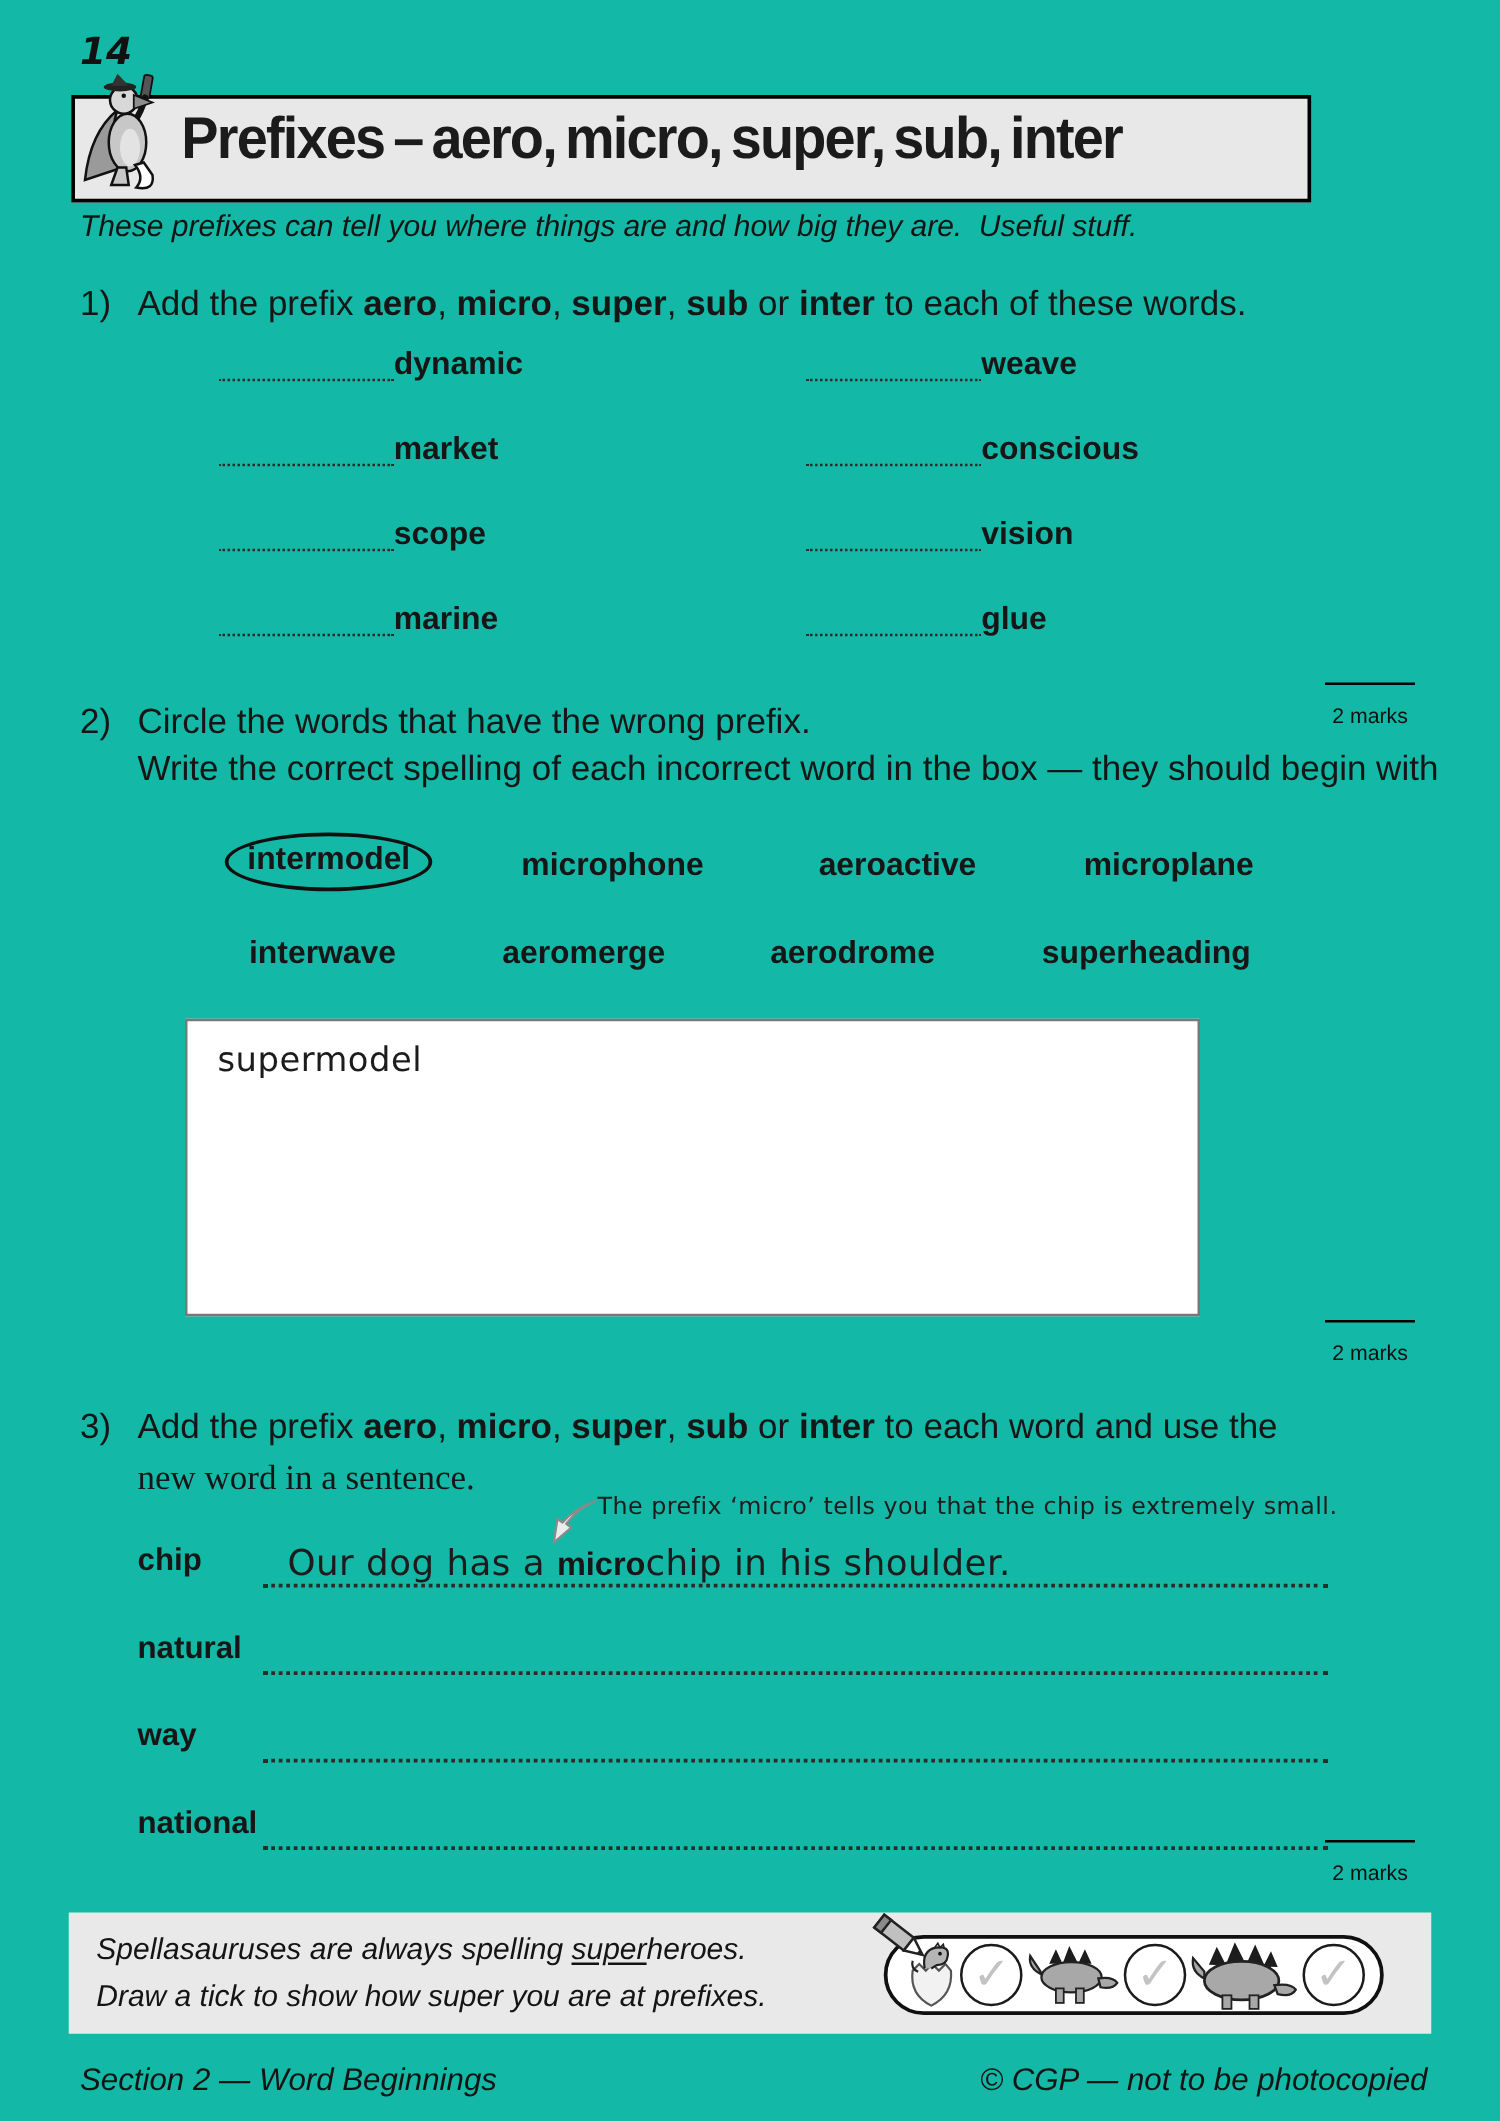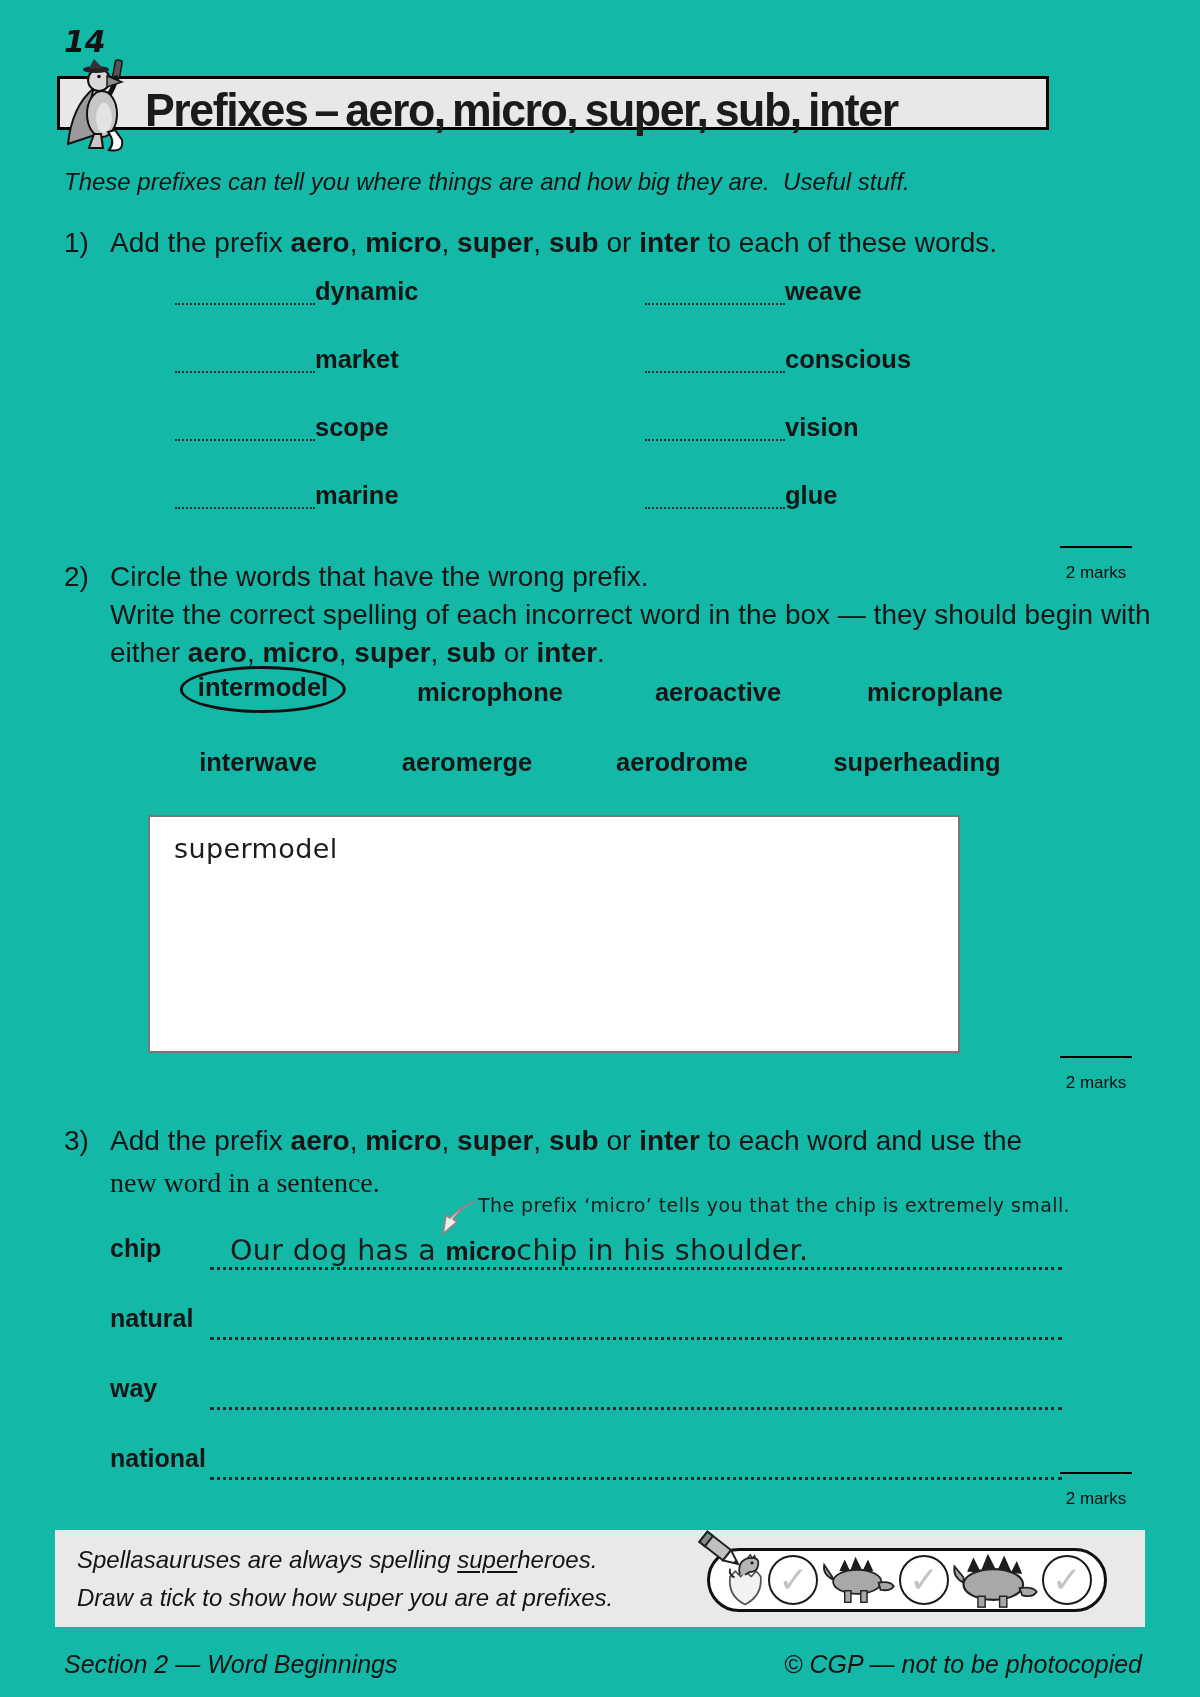--- a/index.html
+++ b/index.html
@@ -7,21 +7,21 @@
         font-family:"Liberation Sans",sans-serif;color:#161616;}
   .abs{position:absolute;}
   .txt{font-size:28px;line-height:1.5;color:#161616;}
   .b{font-weight:700;}
   .hand{font-family:"DejaVu Sans",sans-serif;letter-spacing:.4px;color:#1c1c1c;}
   .hand-i{font-family:Liberation Sans, sans-serif;font-style:italic;color:#141414;}
   .u{text-decoration:underline;text-underline-offset:3px;}
 
   .pagenum{left:64px;top:24px;font:italic 700 30px "DejaVu Sans",sans-serif;color:#111;}
 
-  .header{left:57px;top:76px;width:992px;height:54px;background:#e8e8e8;border:3px solid #000;
+  .header{left:57px;top:76px;width:992px;height:86px;background:#e8e8e8;border:3px solid #000;
           box-sizing:border-box;}
   .title{position:absolute;left:85px;top:3px;font-size:47px;font-weight:700;letter-spacing:-1.5px;
          word-spacing:-4px;color:#1b1b1b;white-space:nowrap;transform:scaleX(.95);transform-origin:left;}
   .mascot{left:56px;top:58px;width:92px;height:96px;}
 
   .intro{left:64px;top:168px;font-size:24px;white-space:pre-wrap;}
 
   .qnum{display:inline-block;width:46px;}
   .qline{white-space:nowrap;}
 
@@ -127,23 +127,20 @@
         <span class="word">glue</span>
       </div>
   </div>
 
   <div class="abs marks" style="left:1060px;top:546px;">2 marks</div>
 
   <div class="abs txt qline" style="left:64px;top:556px;">
     <span class="qnum">2)</span><span>Circle the words that have the wrong prefix.</span>
   </div>
   <div class="abs txt" style="left:110px;top:594px;white-space:nowrap;">Write the correct spelling of each incorrect word in the box — they should begin with</div>
-  <div class="abs txt qline" style="left:110px;top:632px;">
-    <span>either </span><span class="b">aero</span><span>, </span><span class="b">micro</span><span>, </span><span class="b">super</span><span>, </span><span class="b">sub</span><span> or </span><span class="b">inter</span><span>.</span>
-  </div>
 
   <span class="abs ellipse" style="left:263px;top:666px;"><span>intermodel</span></span>
   <span class="abs w2" style="left:490px;top:678px;">microphone</span>
   <span class="abs w2" style="left:718px;top:678px;">aeroactive</span>
   <span class="abs w2" style="left:935px;top:678px;">microplane</span>
 
   <span class="abs w2" style="left:258px;top:748px;">interwave</span>
   <span class="abs w2" style="left:467px;top:748px;">aeromerge</span>
   <span class="abs w2" style="left:682px;top:748px;">aerodrome</span>
   <span class="abs w2" style="left:917px;top:748px;">superheading</span>

